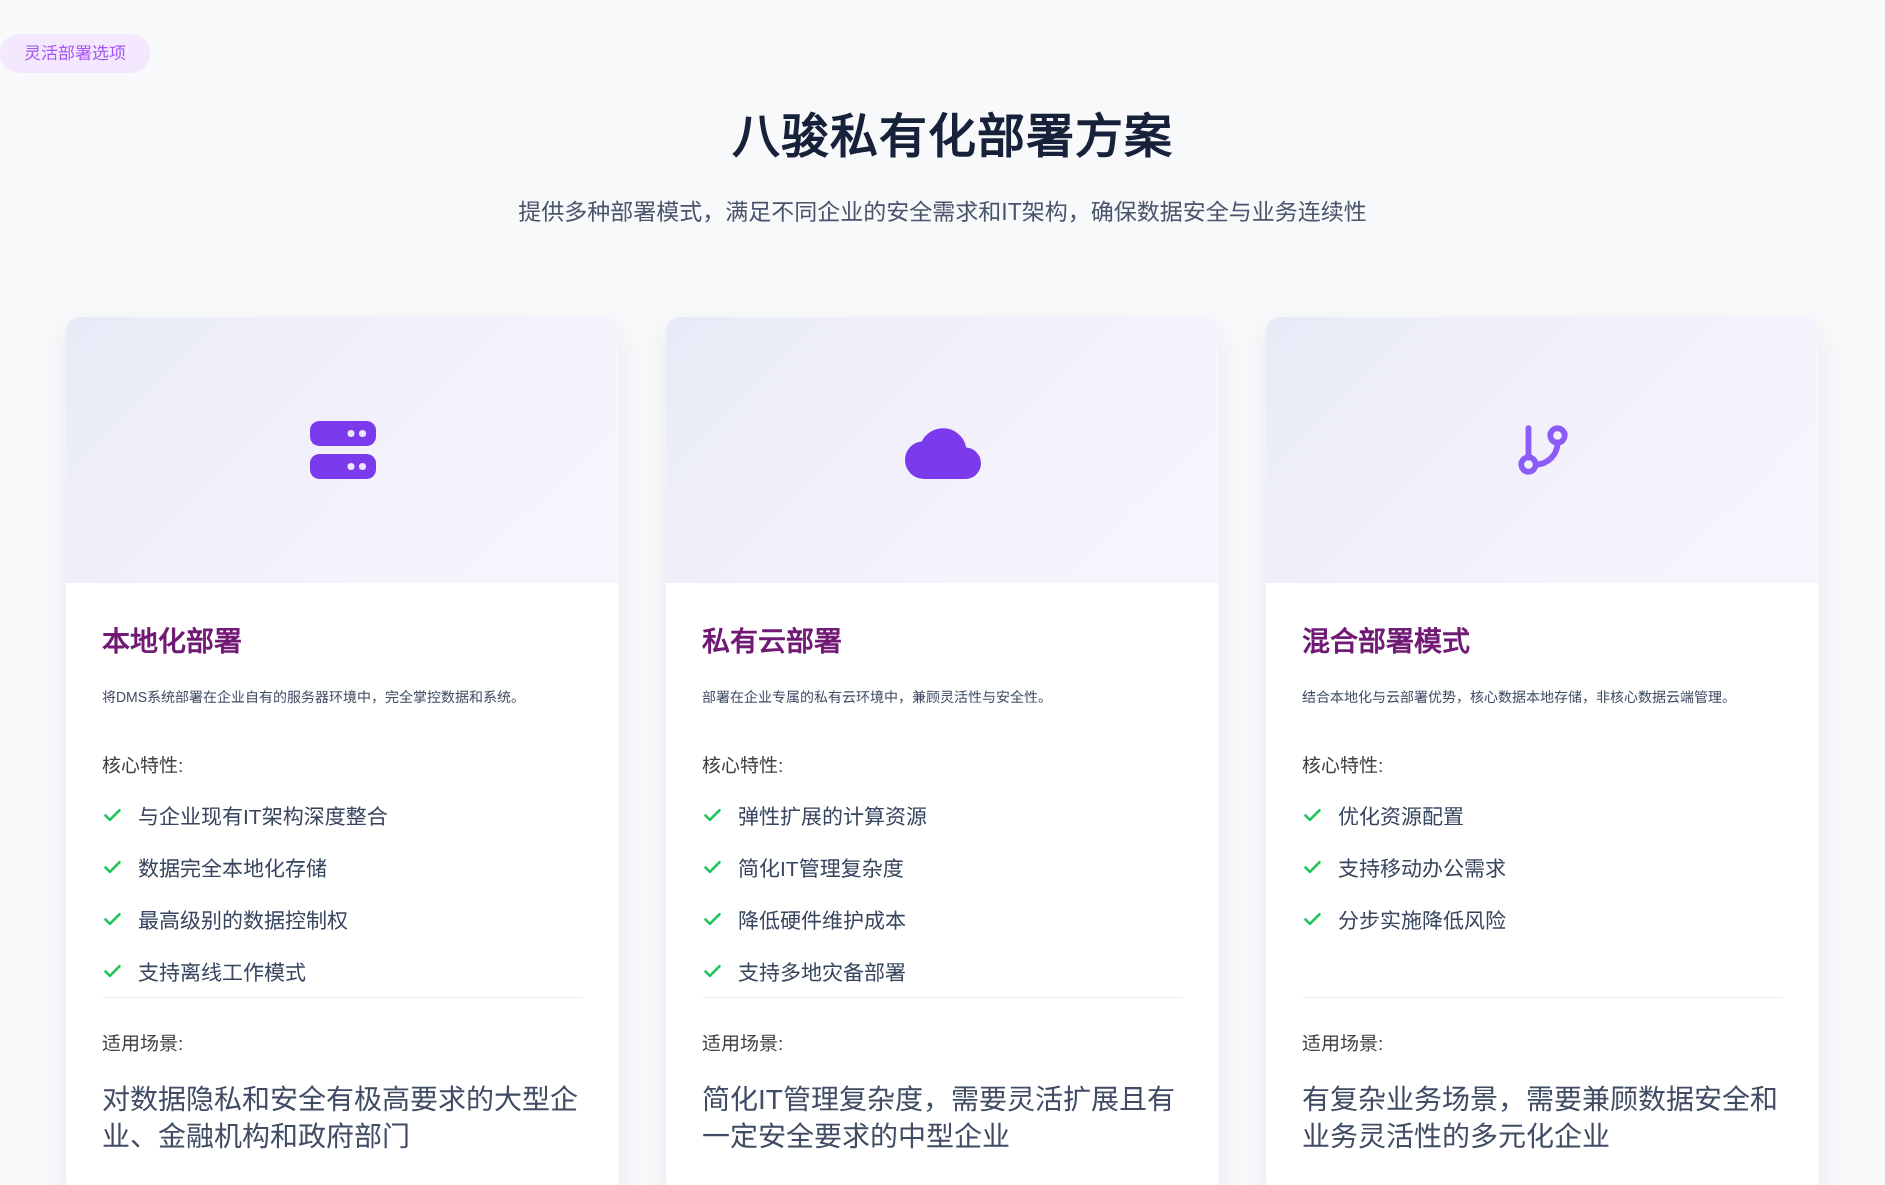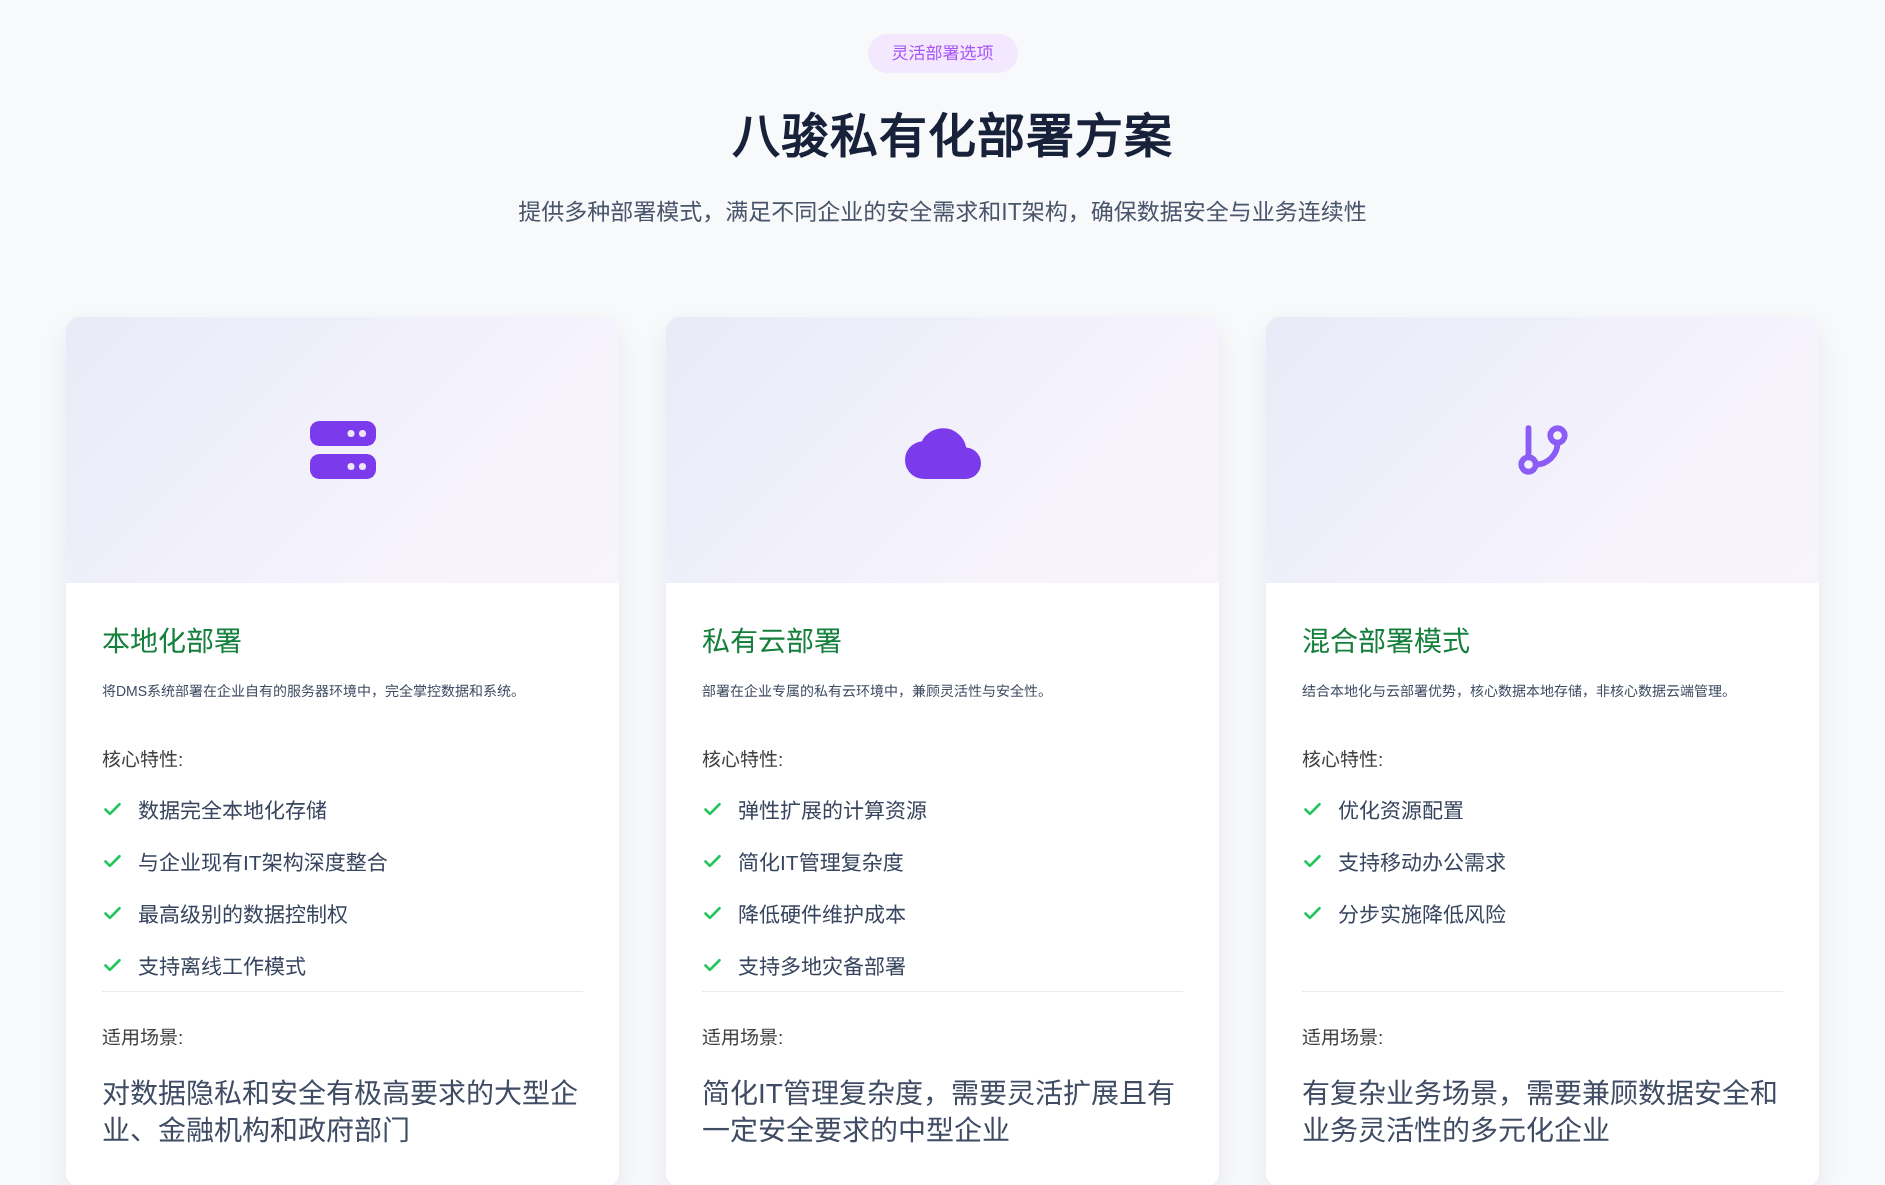--- a/index.html
+++ b/index.html
@@ -6,21 +6,21 @@
   html, body { margin: 0; padding: 0; }
   body {
     width: 1885px;
     min-height: 1185px;
     background: #f8f9fb;
     font-family: "Liberation Sans", "DejaVu Sans", sans-serif;
     color: #37455e;
   }
   .section { padding-top: 34px; }
 
-  .badge-wrap { text-align: center; }
+  .badge-wrap { }
   .badge {
     display: inline-block;
     background: #f3e8fd;
     color: #a855f7;
     font-size: 17px;
     line-height: 1;
     padding: 11px 24px;
     border-radius: 999px;
   }
 
@@ -63,24 +63,24 @@
     display: flex;
     align-items: center;
     justify-content: center;
     background: linear-gradient(135deg, #e8ebf7 0%, #f6f3fd 70%, #f8f4fe 100%);
   }
   .card-icon { display: flex; align-items: center; justify-content: center; }
 
   .card-body { padding: 36px 36px 38px; display: flex; flex-direction: column; flex: 1; }
 
   .card-title {
-    margin: 0 0 14px;
+    margin: 0 0 20px;
     font-size: 28px;
-    font-weight: 400;
-    color: #15803d;
+    font-weight: 700;
+    color: #701a75;
   }
 
   .card-desc {
     margin: 0 0 34px;
     font-size: 14px;
     line-height: 37px;
     color: #3f4c63;
   }
 
   .block-label {
@@ -145,29 +145,29 @@
       <h3 class="card-title">本地化部署</h3>
       <p class="card-desc">将DMS系统部署在企业自有的服务器环境中，完全掌控数据和系统。</p>
       <p class="block-label">核心特性:</p>
       <ul class="features">
             <li class="feature">
           <span class="check-icon">
             <svg viewBox="0 0 24 24" fill="none" stroke="#22c55e" stroke-width="3" stroke-linecap="round" stroke-linejoin="round">
                   <path d="M20 6L9 17l-5-5"></path>
                 </svg>
           </span>
+          <span>与企业现有IT架构深度整合</span>
+        </li>
+            <li class="feature">
+          <span class="check-icon">
+            <svg viewBox="0 0 24 24" fill="none" stroke="#22c55e" stroke-width="3" stroke-linecap="round" stroke-linejoin="round">
+                  <path d="M20 6L9 17l-5-5"></path>
+                </svg>
+          </span>
           <span>数据完全本地化存储</span>
-        </li>
-            <li class="feature">
-          <span class="check-icon">
-            <svg viewBox="0 0 24 24" fill="none" stroke="#22c55e" stroke-width="3" stroke-linecap="round" stroke-linejoin="round">
-                  <path d="M20 6L9 17l-5-5"></path>
-                </svg>
-          </span>
-          <span>与企业现有IT架构深度整合</span>
         </li>
             <li class="feature">
           <span class="check-icon">
             <svg viewBox="0 0 24 24" fill="none" stroke="#22c55e" stroke-width="3" stroke-linecap="round" stroke-linejoin="round">
                   <path d="M20 6L9 17l-5-5"></path>
                 </svg>
           </span>
           <span>最高级别的数据控制权</span>
         </li>
             <li class="feature">

